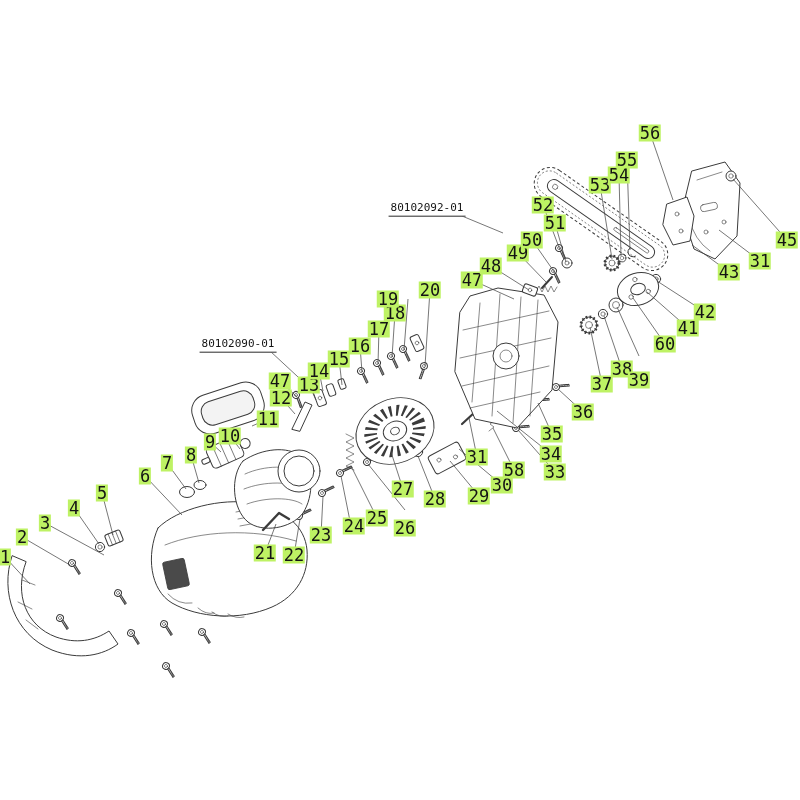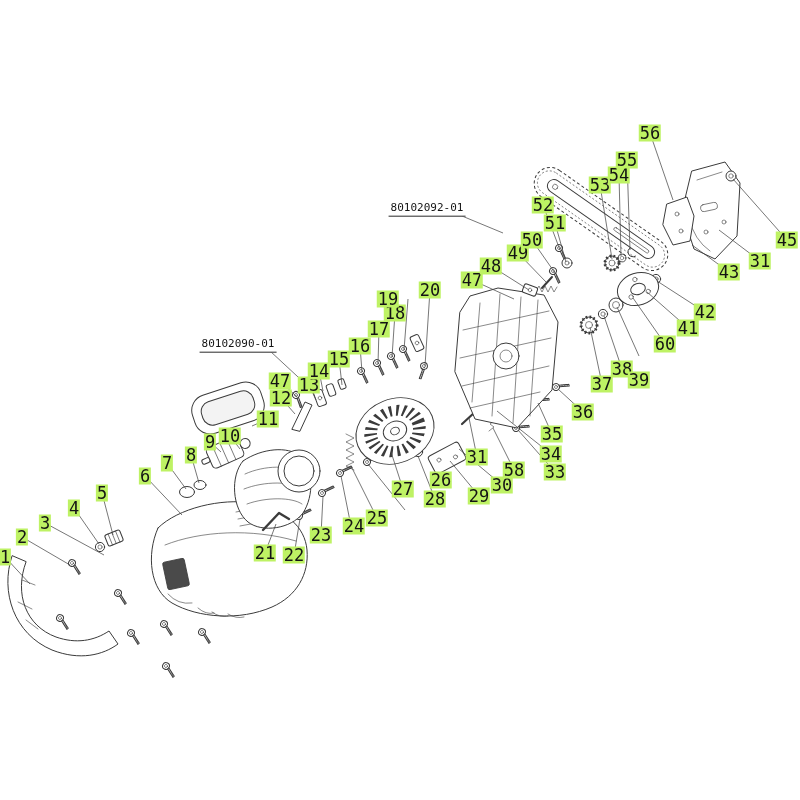--- a/index.html
+++ b/index.html
@@ -314,21 +314,21 @@
       <span class="callout" style="left: 360px; top: 346px;">16</span>
       <span class="callout" style="left: 379px; top: 329px;">17</span>
       <span class="callout" style="left: 395px; top: 313px;">18</span>
       <span class="callout" style="left: 388px; top: 299px;">19</span>
       <span class="callout" style="left: 430px; top: 290px;">20</span>
       <span class="callout" style="left: 265px; top: 553px;">21</span>
       <span class="callout" style="left: 294px; top: 555px;">22</span>
       <span class="callout" style="left: 321px; top: 535px;">23</span>
       <span class="callout" style="left: 354px; top: 526px;">24</span>
       <span class="callout" style="left: 377px; top: 518px;">25</span>
-      <span class="callout" style="left: 405px; top: 480px; margin-left: 36px;">26</span>
+      <span class="callout" style="left: 405px; top: 528px;">26</span>
       <span class="callout" style="left: 403px; top: 489px;">27</span>
       <span class="callout" style="left: 435px; top: 499px;">28</span>
       <span class="callout" style="left: 479px; top: 496px;">29</span>
       <span class="callout" style="left: 502px; top: 485px;">30</span>
       <span class="callout" style="left: 477px; top: 457px;">31</span>
       <span class="callout" style="left: 514px; top: 470px;">58</span>
       <span class="callout" style="left: 555px; top: 472px;">33</span>
       <span class="callout" style="left: 551px; top: 454px;">34</span>
       <span class="callout" style="left: 552px; top: 434px;">35</span>
       <span class="callout" style="left: 583px; top: 412px;">36</span>

